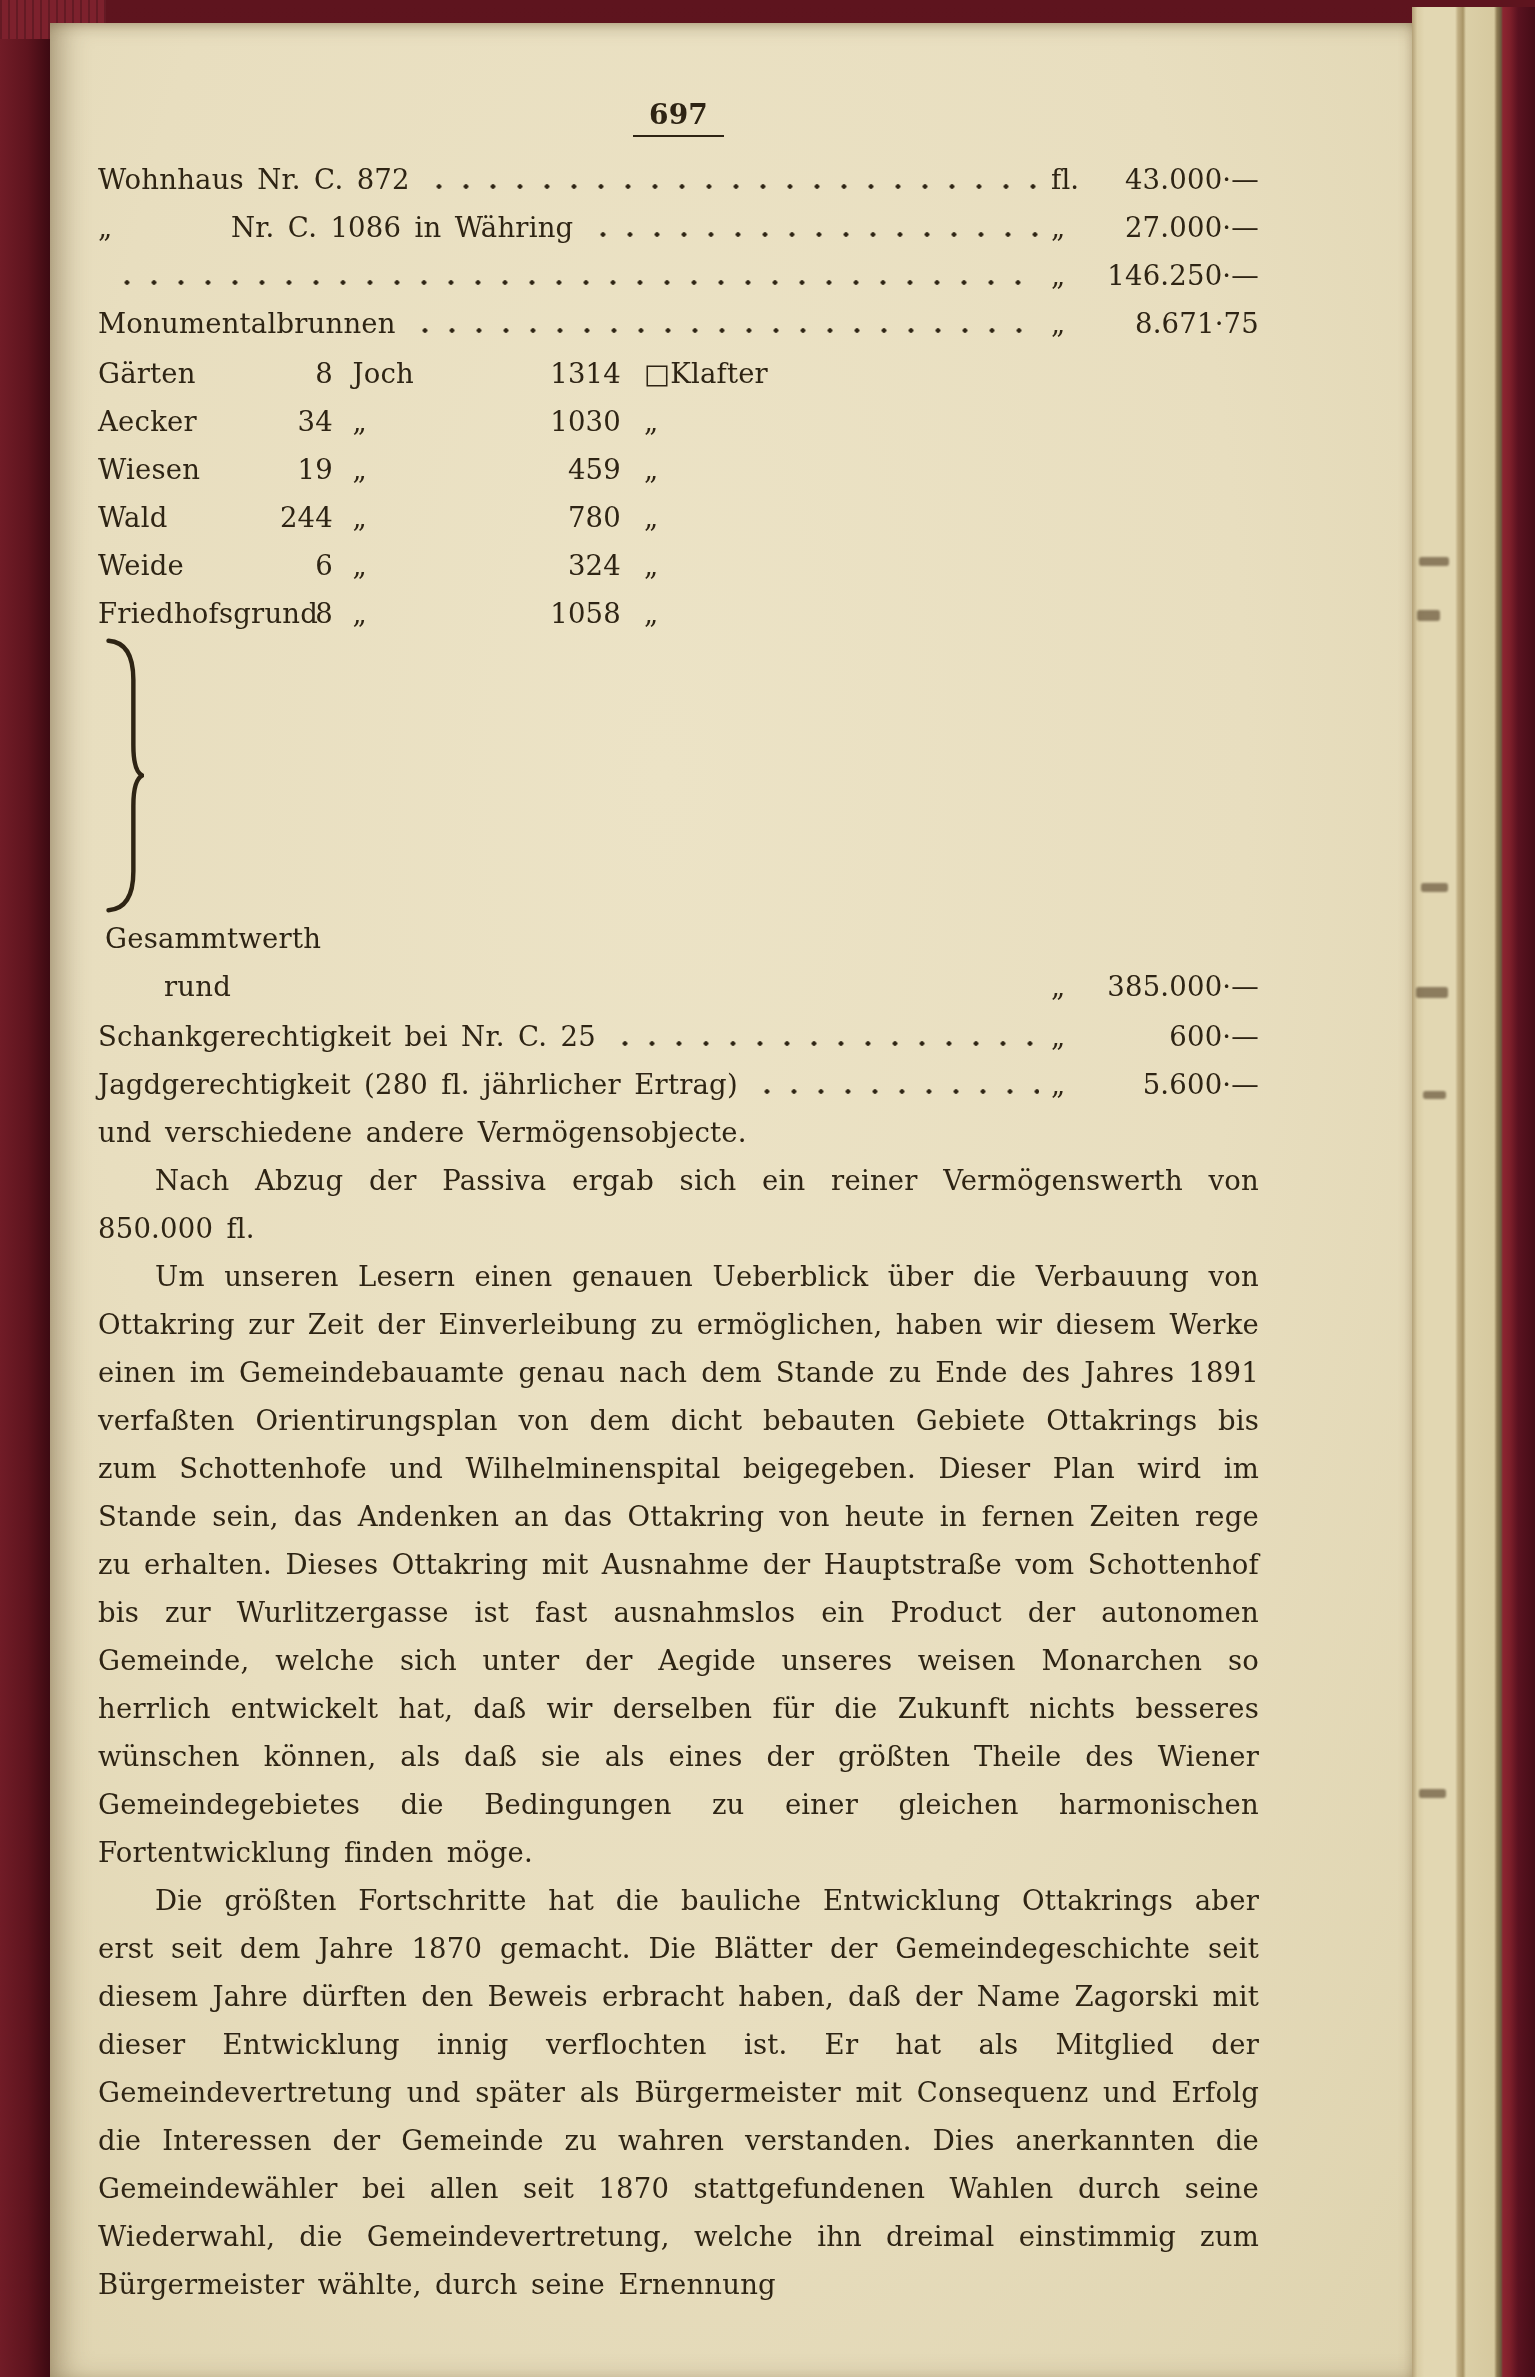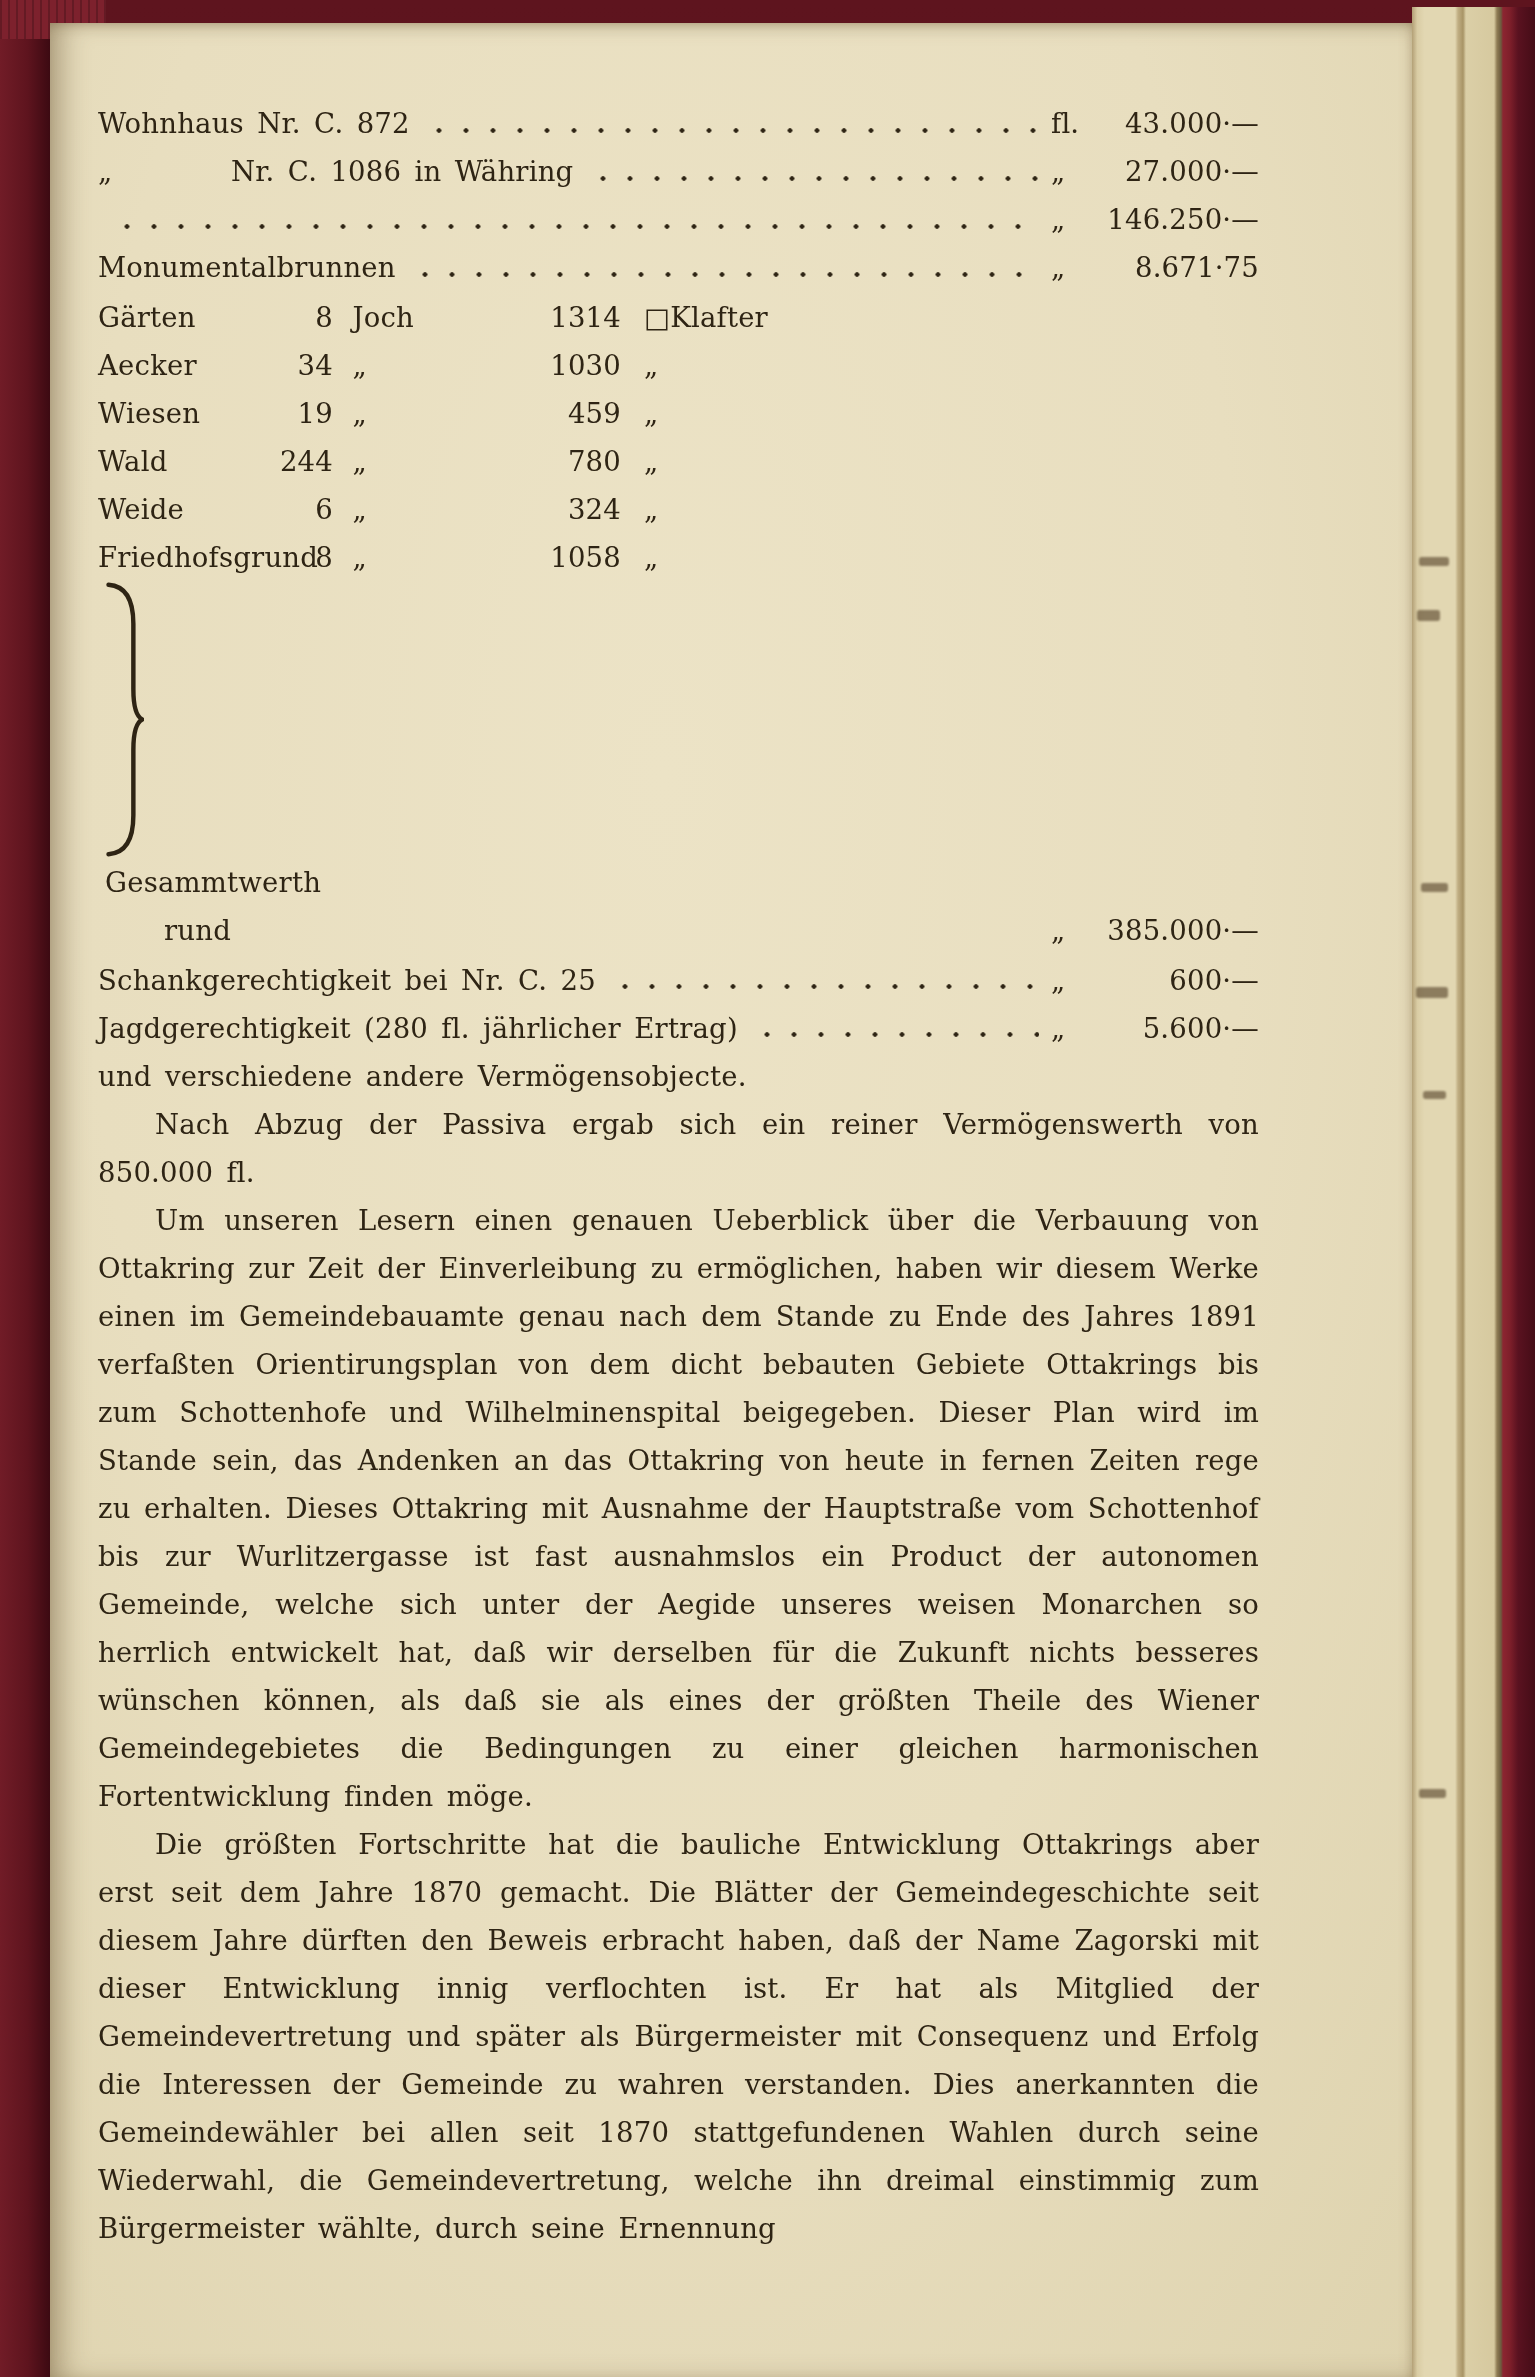--- a/index.html
+++ b/index.html
@@ -78,20 +78,23 @@
 </head>
 <body>
 
 <div id="canvas">
   <div class="spine-left"></div>
   <div class="cover-corner"></div>
 
   <div class="page">
     <div class="content">
 
+      <div class="page-number-wrap">
+        <span class="page-number">697</span>
+      </div>
 
       <div>
         <div class="row">
           <span>Wohnhaus Nr. C. 872</span>
           <span class="dots"></span>
           <span class="cur">fl.</span>
           <span class="amt">43.000·—</span>
         </div>
         <div class="row">
           <span class="ditto">„</span>

